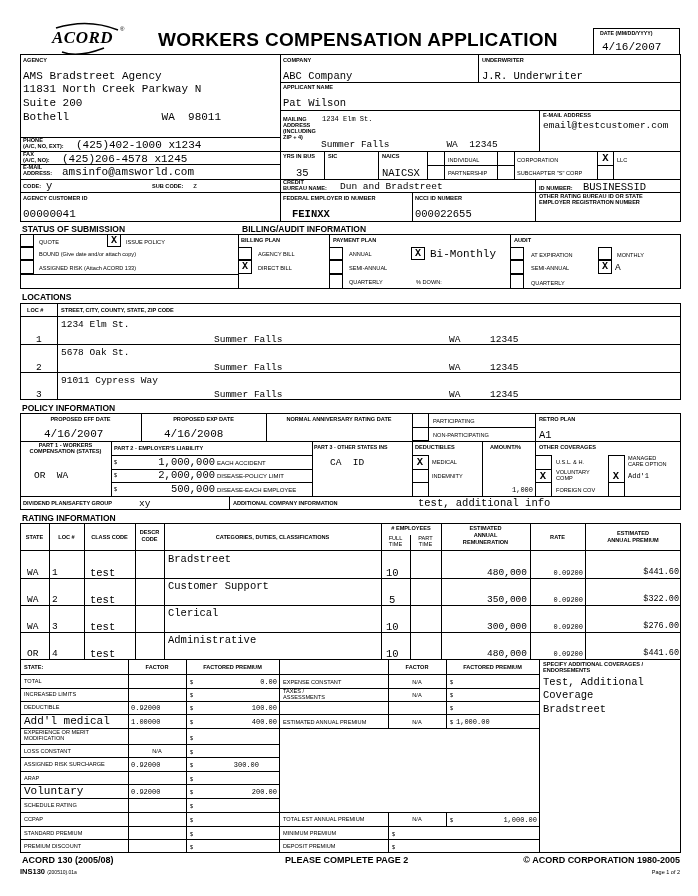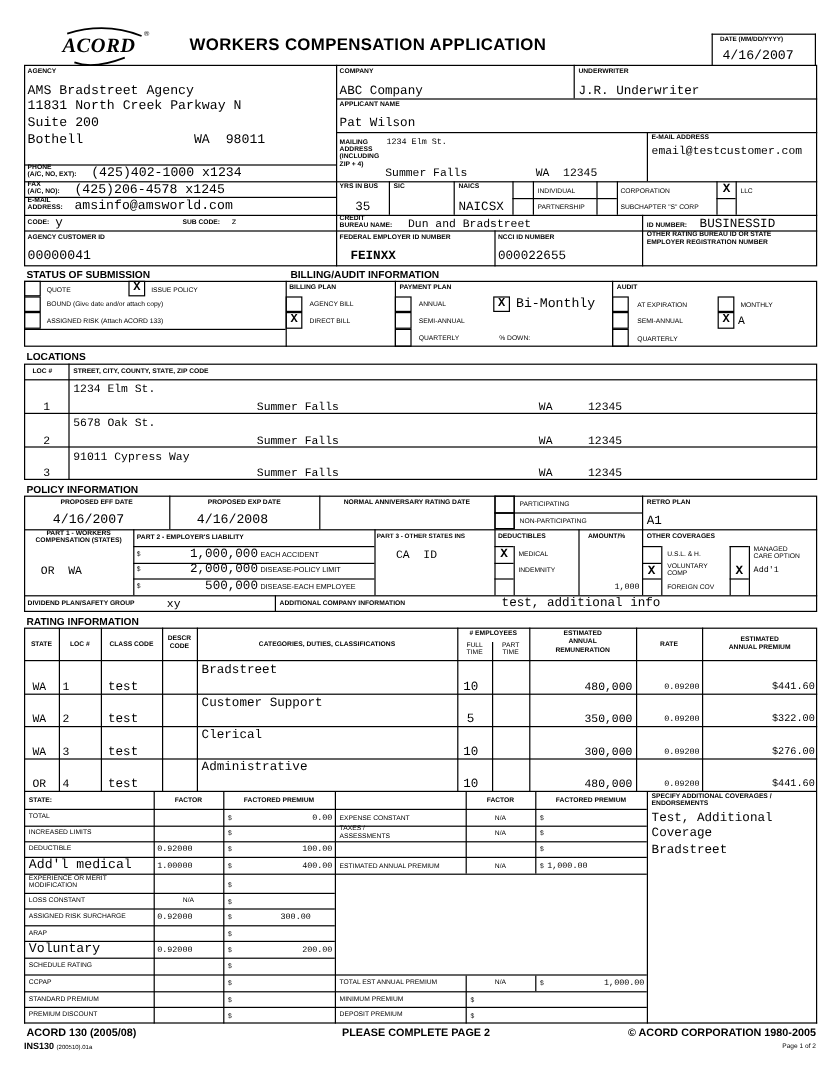--- a/index.html
+++ b/index.html
@@ -22,21 +22,21 @@
 <body>
 
 <div class="abs" style="left:12px;top:22px;width:80px;height:34px;margin-left:36px;">
   <svg width="80" height="34" viewBox="0 0 80 34">
     <path d="M8 6 Q40 -4 70 8" stroke="#000" stroke-width="1.5" fill="none"></path>
     <path d="M14 30 Q30 36 56 26" stroke="#000" stroke-width="1.5" fill="none"></path>
   </svg>
   <span class="abs" style="left:4px;top:6px;font-family:'Liberation Serif',serif;font-style:italic;font-weight:bold;font-size:17px;letter-spacing:0.5px;">ACORD</span>
   <span class="abs" style="left:72px;top:4px;font-size:6px;">®</span>
 </div>
-<div class="abs" style="left:158px;top:29px;font-size:14px;font-weight:bold;letter-spacing:0.3px;white-space:nowrap;">WORKERS COMPENSATION APPLICATION</div>
+<div class="abs" style="left:158px;top:29px;font-size:19px;font-weight:bold;letter-spacing:0.3px;white-space:nowrap;">WORKERS COMPENSATION APPLICATION</div>
 <div class="box" style="left:593px;top:28px;width:87px;height:27px;border-bottom:none;"></div>
 <div class="abs lbl lblb" style="left:600px;top:31px;font-size:5.3px;">DATE (MM/DD/YYYY)</div>
 <div class="abs val" style="left:602px;top:42px;font-size:11px;">4/16/2007</div>
 
 <div class="box" style="left:20px;top:54px;width:661px;height:168px;"></div>
 <div class="vl" style="left:280px;top:54px;height:168px;"></div>
 <div class="vl" style="left:478px;top:54px;height:28px;"></div>
 
 <div class="abs lbl lblb" style="left:23px;top:58px;">AGENCY</div>
 <div class="abs val" style="left:23px;top:71px;font-size:11px;">AMS Bradstreet Agency</div>

